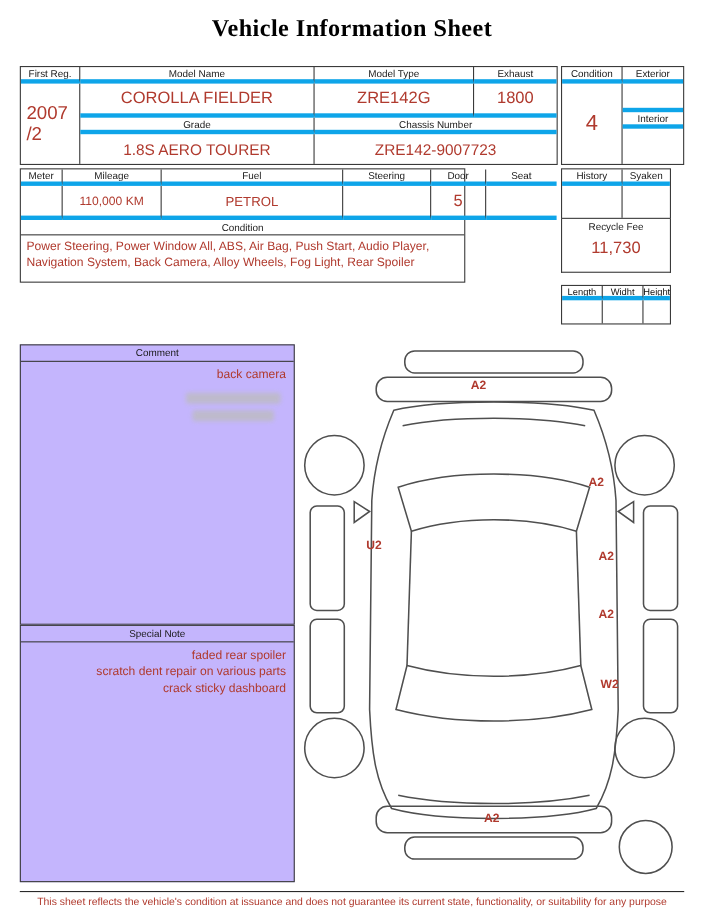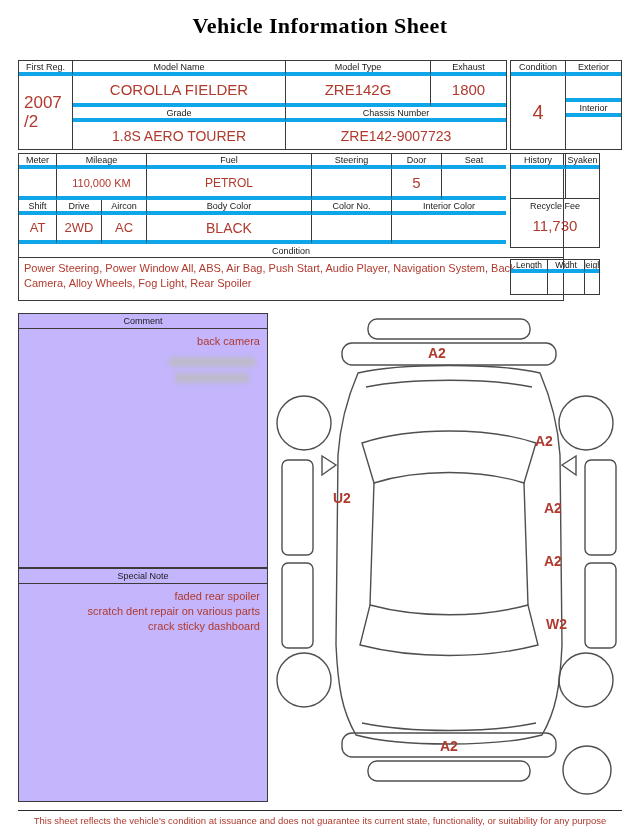--- a/index.html
+++ b/index.html
@@ -22,43 +22,43 @@
                grid-template-columns:54px 213px 145px 1fr; grid-template-rows:15px 31px 15px 1fr; }
   .firstreg-val { grid-row:2/5; flex-direction:column; align-items:flex-start; justify-content:center;
                   padding-left:5px; font-size:17px; line-height:1.1; }
   .bigval { font-size:15px; }
   .midval { font-size:14px; }
 
   #info-right { position:absolute; left:510px; top:60px; width:112px; height:90px;
                 grid-template-columns:55px 1fr; grid-template-rows:15px 26px 15px 1fr; }
   .cond-val { grid-row:2/5; font-size:20px; }
 
-  #spec-left { position:absolute; left:18px; top:153px; width:546px; border:1px solid #3a3a3a; }
+  #spec-left { position:absolute; left:18px; top:153px; width:405px; border:1px solid #3a3a3a; }
   .spec-top { display:grid; grid-template-columns:38px 90px 165px 80px 50px 64px; grid-template-rows:15px 31px; }
   .spec-bot { display:grid; grid-template-columns:38px 45px 45px 165px 80px 114px; grid-template-rows:15px 29px; }
   .equip-head { height:14px; border-bottom:1px solid #3a3a3a; display:flex; align-items:center; justify-content:center; }
   .equip-text { padding:3px 5px 5px 5px; font-size:11px; line-height:1.4; min-height:42px; }
 
-  #spec-right { position:absolute; left:510px; top:153px; width:90px; }
+  #spec-right { position:absolute; left:510px; top:153px; width:100px; }
   .box-hs { border:1px solid #3a3a3a; display:grid; grid-template-columns:55px 1fr; grid-template-rows:15px 29px; }
   .box-recycle { border:1px solid #3a3a3a; border-top:none; height:49px; display:flex; flex-direction:column; align-items:center; padding-top:2px; }
   .recycle-val { font-size:15px; margin-top:6px; }
   .box-dims { margin-top:11px; border:1px solid #3a3a3a; display:grid; grid-template-columns:37px 37px 1fr; grid-template-rows:13px 21px; }
   .dimlbl { font-size:8.5px; }
 
   .panel { position:absolute; border:1px solid #3a3a3a; background:#c4b5fd; }
   #comment-box { left:18px; top:313px; width:250px; height:255px; }
   #note-box    { left:18px; top:568px; width:250px; height:234px; }
   .box-head { height:15px; border-bottom:1px solid #3a3a3a; display:flex; align-items:center; justify-content:center; font-size:9px; color:#1a1a1a; }
   .box-body { position:relative; padding:5px 7px; font-size:11px; line-height:1.35; color:var(--accent,#b03a2e); height:calc(100% - 15px);text-align:right; }
   .blurbar { position:absolute; background:#bcbcbc; filter:blur(2px); border-radius:2px; opacity:.75; }
 
   #diagram { position:absolute; left:270px; top:315px; width:358px; height:488px; }
   #diagram svg { position:absolute; left:0; top:0; }
-  .marker { position:absolute; color:var(--accent,#b03a2e); font-size:14px; font-weight:bold; }
+  .marker { position:absolute; color:var(--accent,#b03a2e); font-size:11px; font-weight:bold; }
 
   #footer { position:absolute; left:18px; top:810px; width:604px; border-top:1px solid #2a2a2a;
             padding-top:4px; text-align:center; font-size:9.5px; color:var(--accent,#b03a2e); }
 </style>
 </head>
 <body>
 
 <div class="sheet">
 
   <div class="title">Vehicle Information Sheet</div>
@@ -103,35 +103,20 @@
       <div class="cell bb lbl">Seat</div>
 
       <div class="cell br bb"></div>
       <div class="cell br bb val" style="font-size:11px;">110,000 KM</div>
       <div class="cell br bb val" style="font-size:12px;">PETROL</div>
       <div class="cell br bb"></div>
       <div class="cell br bb val" style="font-size:15px;">5</div>
       <div class="cell bb"></div>
     </div>
 
-    <div class="spec-bot">
-      <div class="cell br bb lbl">Shift</div>
-      <div class="cell br bb lbl">Drive</div>
-      <div class="cell br bb lbl">Aircon</div>
-      <div class="cell br bb lbl">Body Color</div>
-      <div class="cell br bb lbl">Color No.</div>
-      <div class="cell bb lbl">Interior Color</div>
-
-      <div class="cell br bb val" style="font-size:13px;">AT</div>
-      <div class="cell br bb val" style="font-size:13px;">2WD</div>
-      <div class="cell br bb val" style="font-size:13px;">AC</div>
-      <div class="cell br bb val" style="font-size:14px;">BLACK</div>
-      <div class="cell br bb"></div>
-      <div class="cell bb"></div>
-    </div>
 
     <div class="equip-head lbl">Condition</div>
     <div class="equip-text val">Power Steering, Power Window  All, ABS, Air Bag, Push Start, Audio Player, Navigation System, Back Camera, Alloy Wheels, Fog Light, Rear Spoiler</div>
   </div>
 
   <div id="spec-right">
     <div class="box-hs">
       <div class="cell br bb lbl">History</div>
       <div class="cell bb lbl">Syaken</div>
       <div class="cell br"></div>

